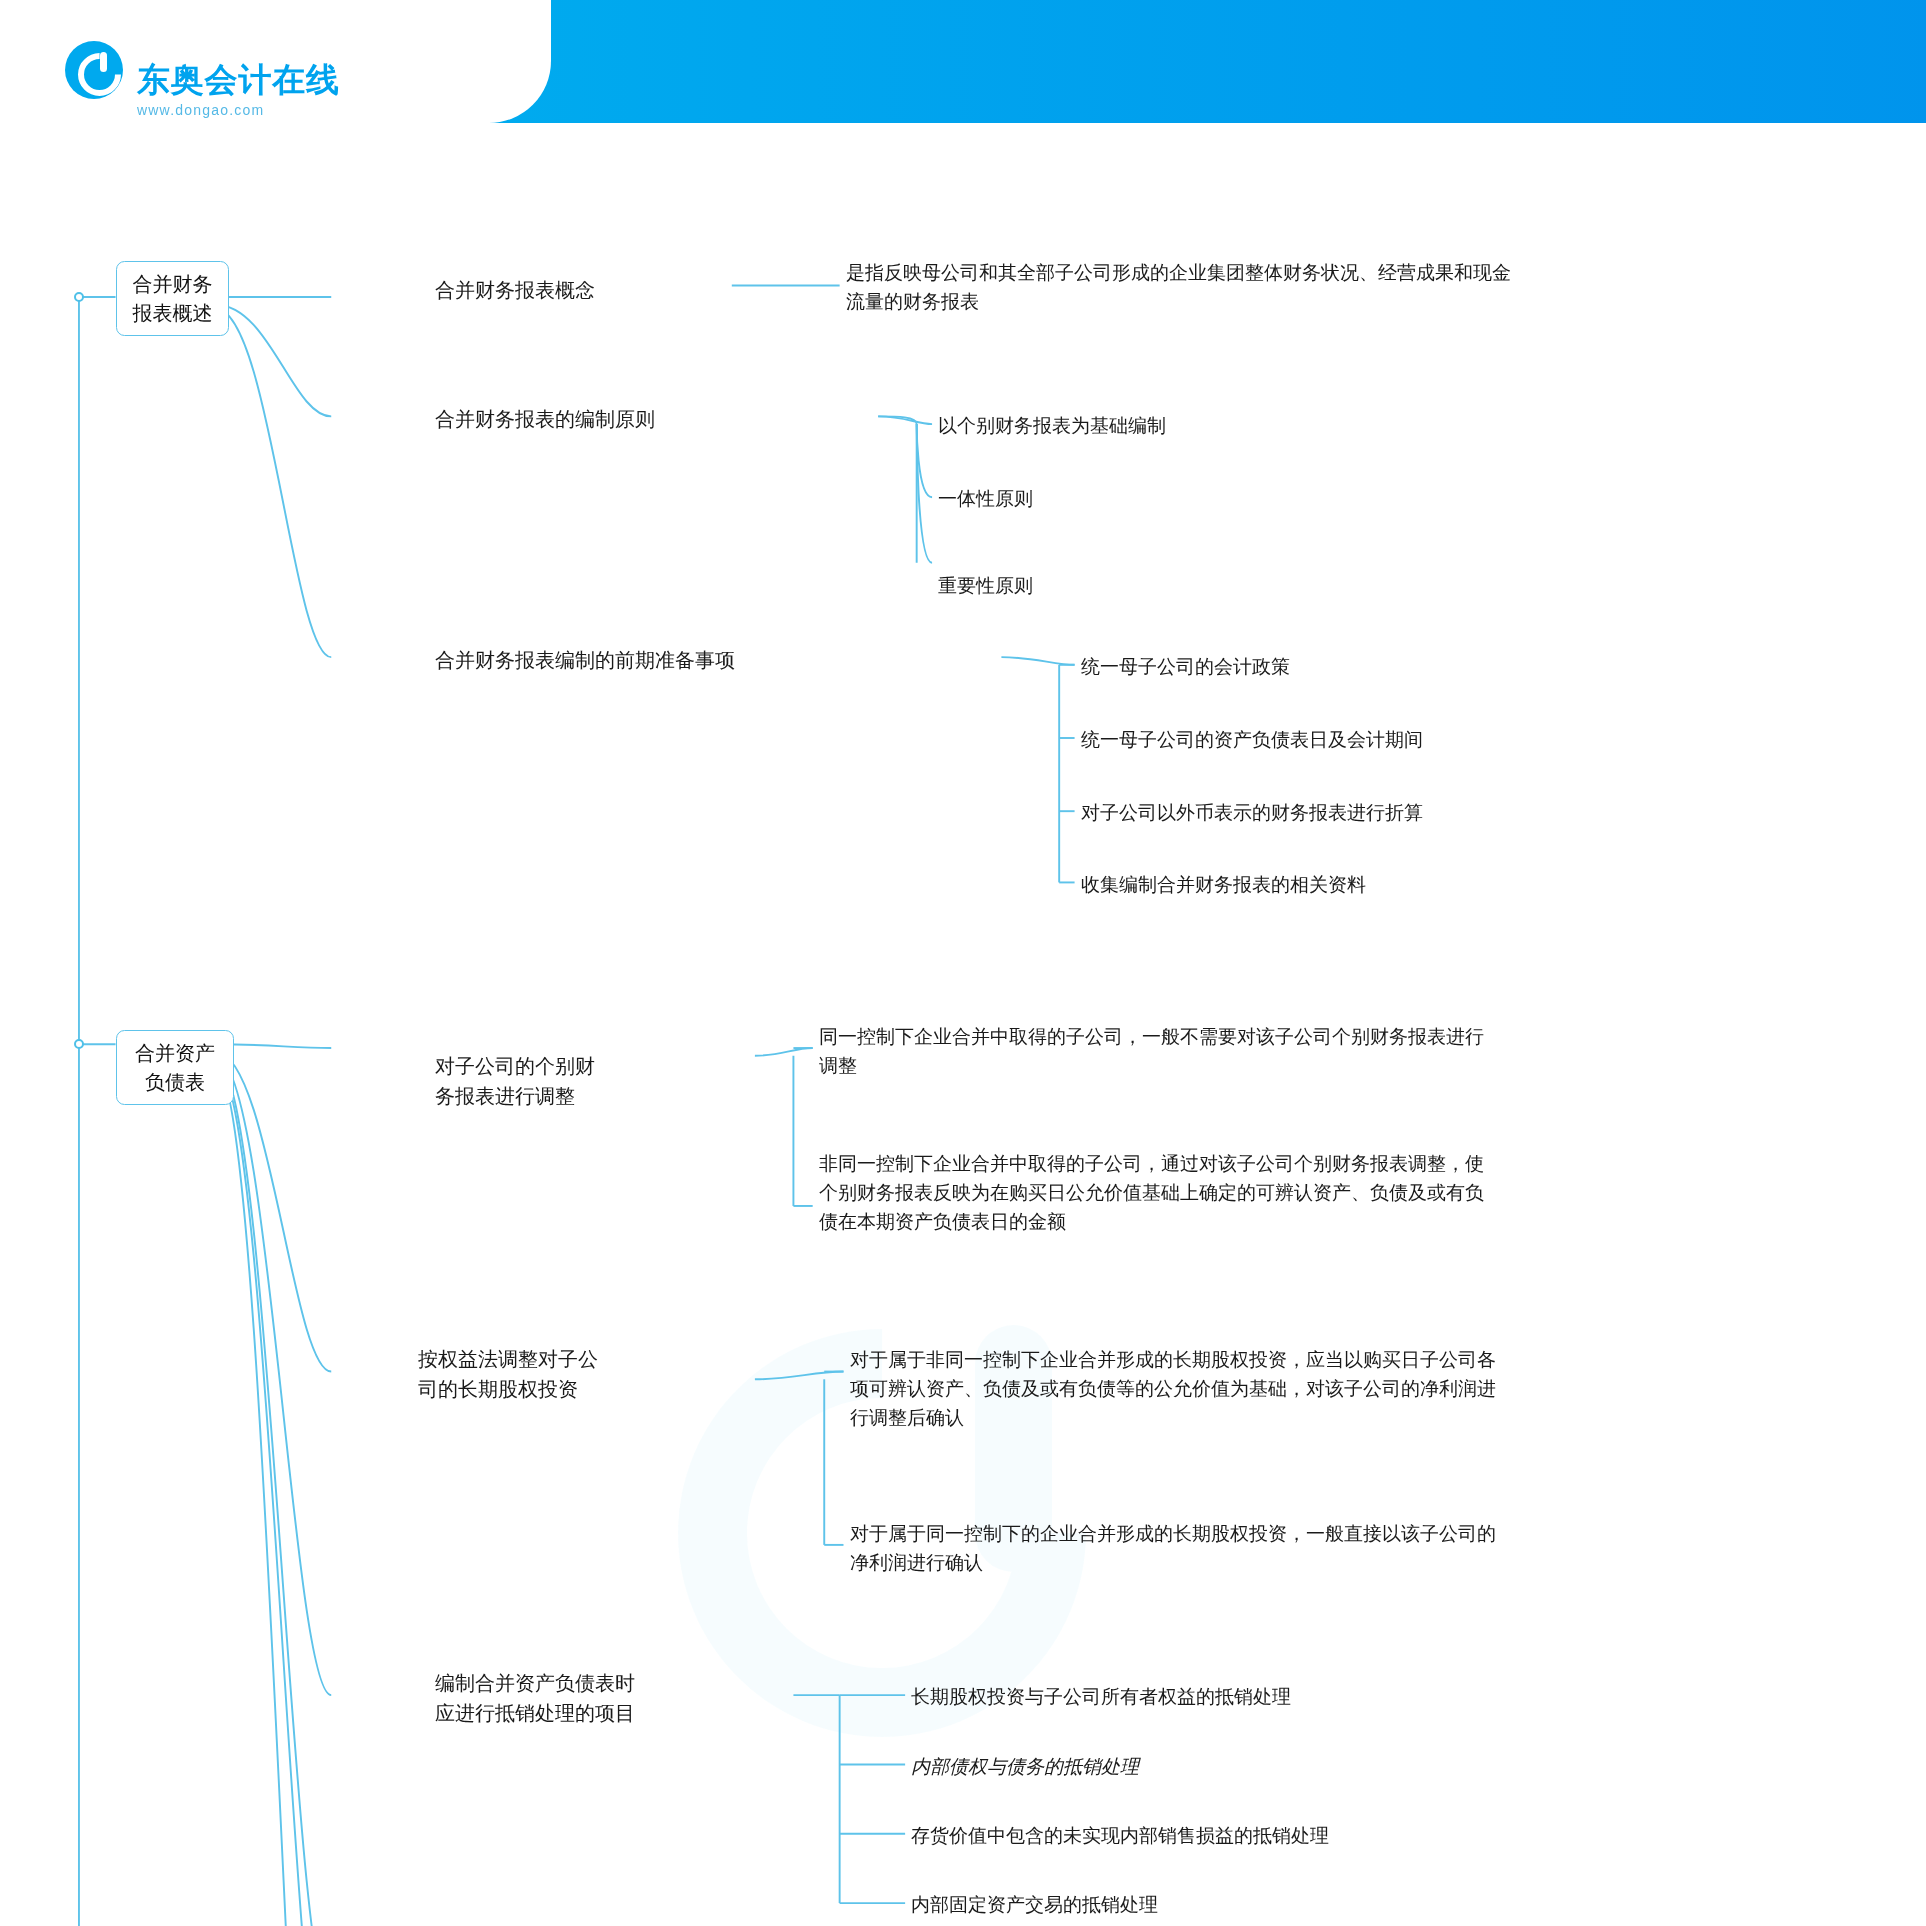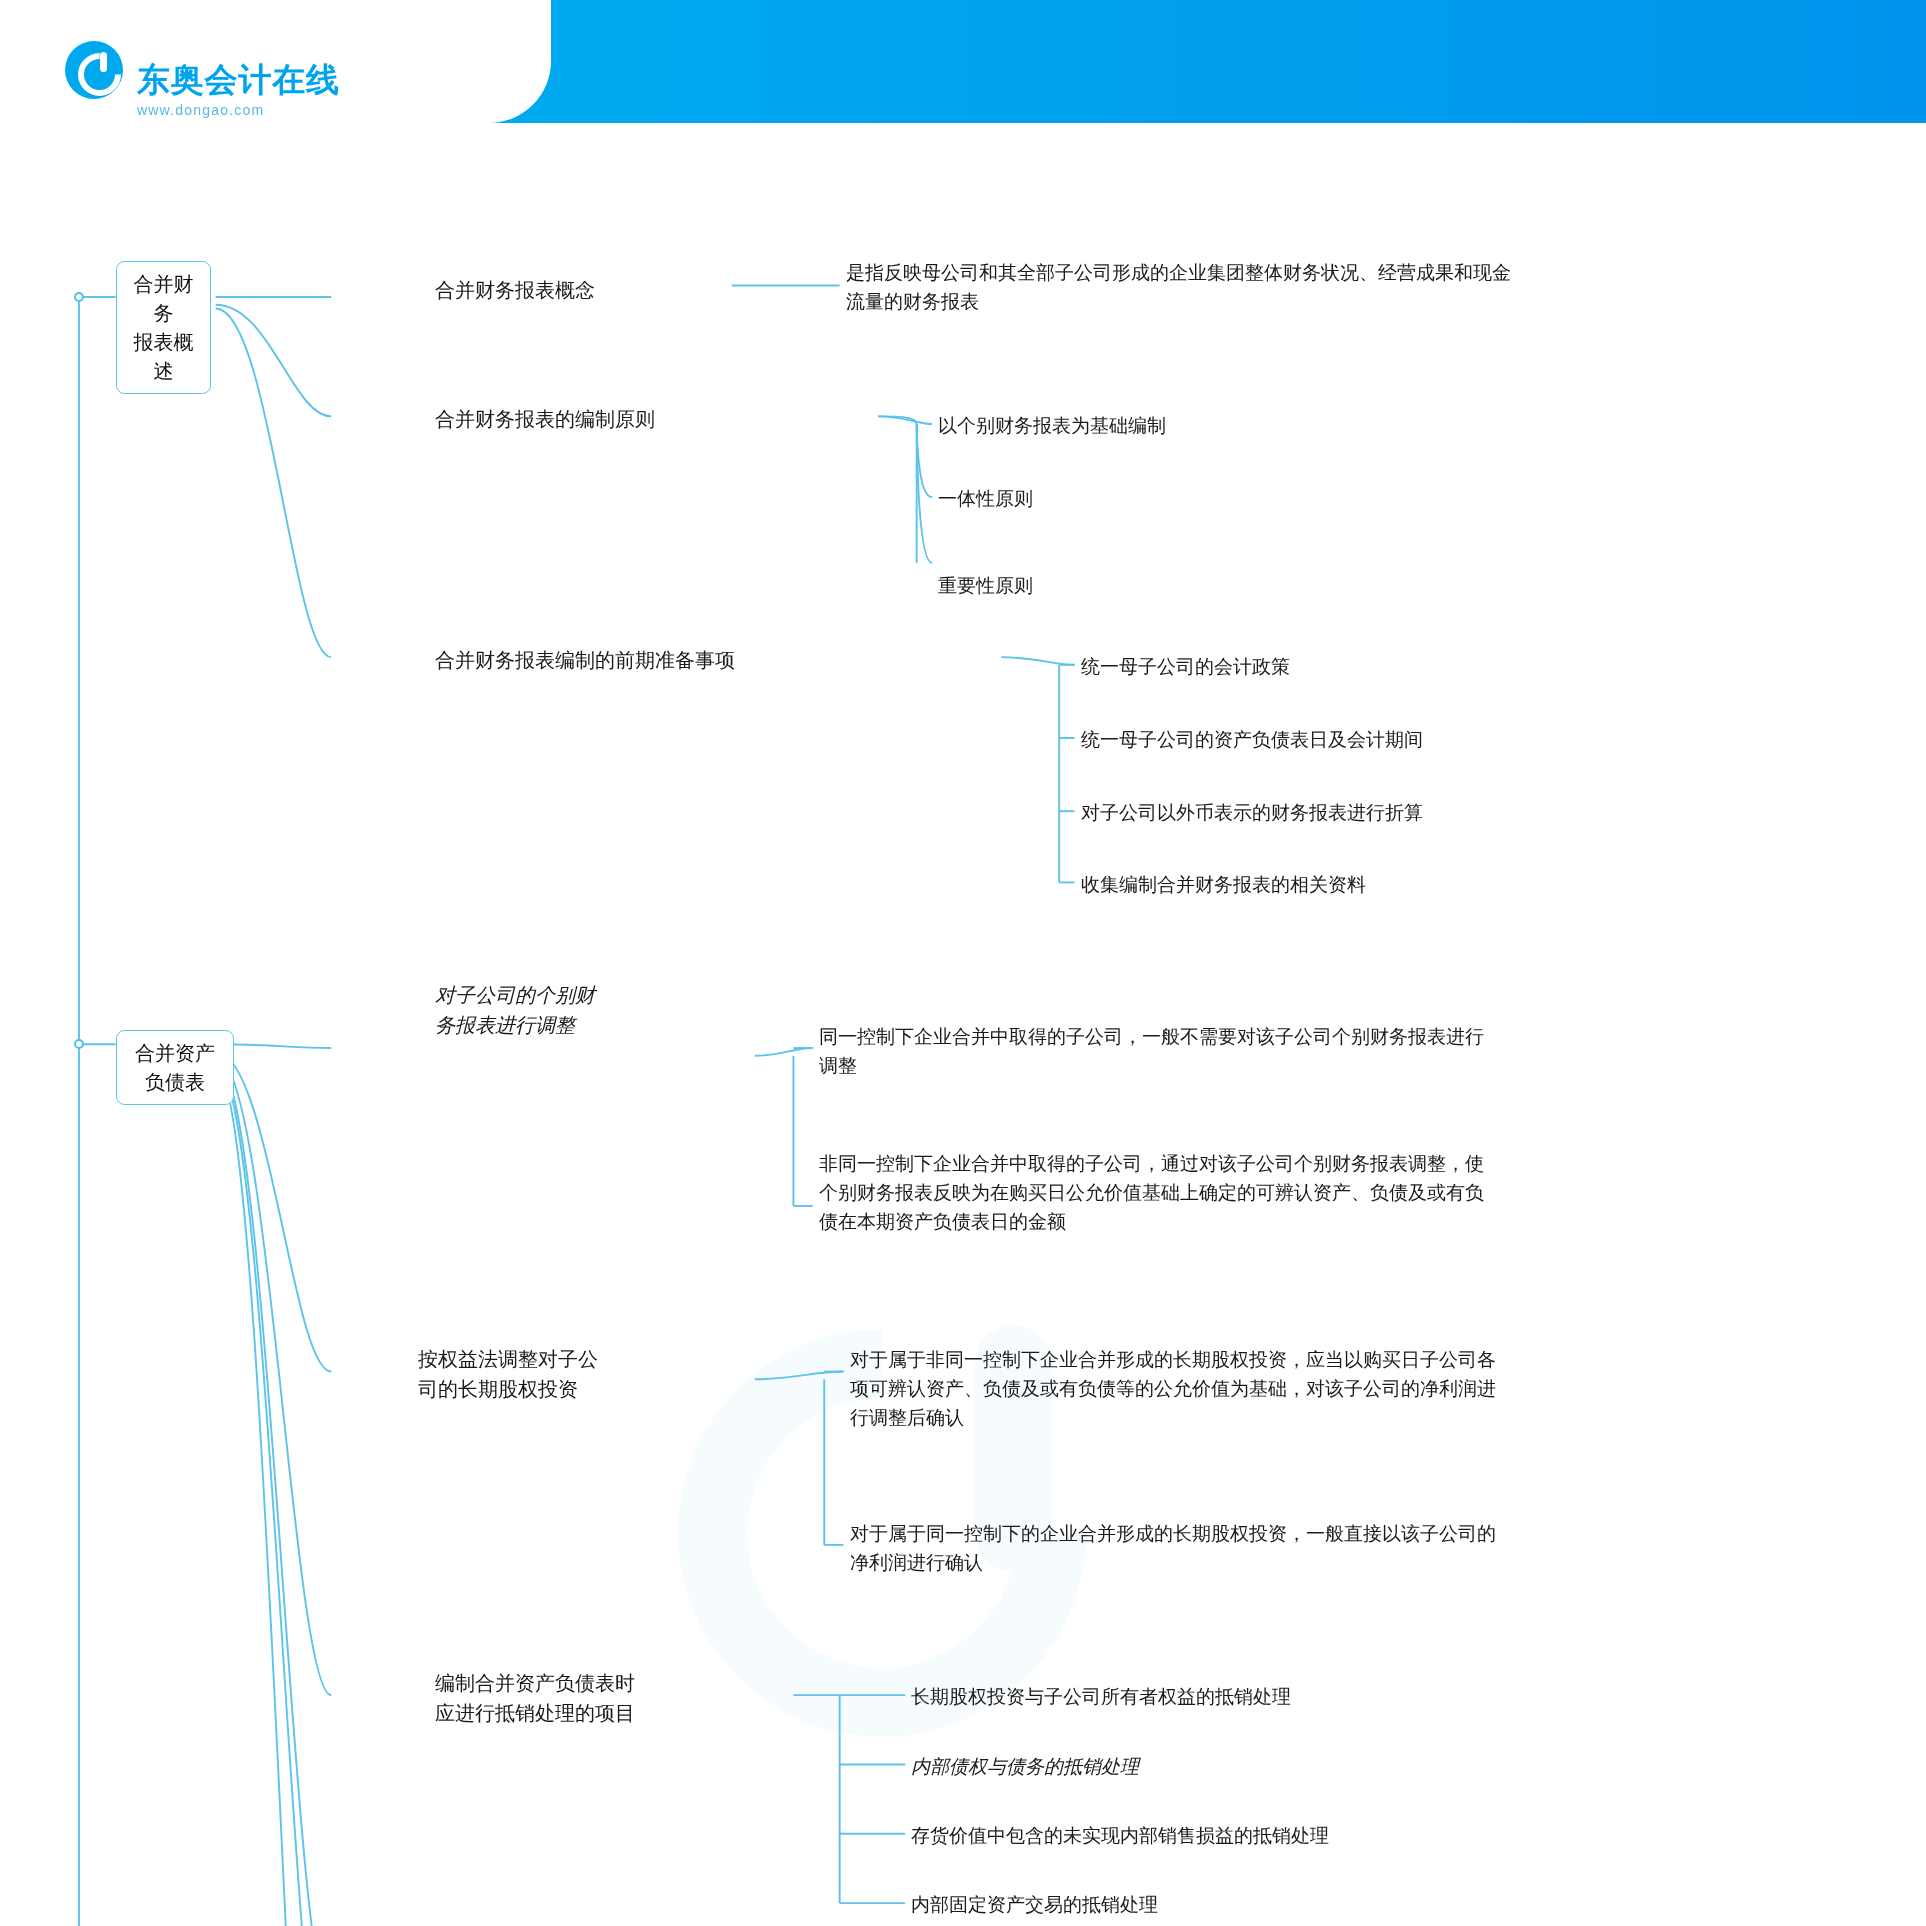--- a/index.html
+++ b/index.html
@@ -253,21 +253,21 @@
     <path d="M 2250 7010 C 2330 7010 2380 6990 2450 6990"></path>
     <path d="M 2400 7010 L 2400 7660"></path>
     <path d="M 2400 6990 L 2450 6990"></path>
     <path d="M 2400 7160 L 2450 7160"></path>
     <path d="M 2400 7330 L 2450 7330"></path>
     <path d="M 2400 7500 L 2450 7500"></path>
     <path d="M 2400 7660 L 2450 7660"></path>
   </svg>
 
   <div class="dot" style="left:74px; top:292px;"></div>
-  <div class="node lvl1" style="left:116px; top:261px; width:95px;">合并财务
+  <div class="node lvl1" style="left:116px; top:261px; width:113px;">合并财务
 报表概述</div>
 
   <div class="node lvl2" style="left:435px; top:275px;">合并财务报表概念</div>
   <div class="node lvl3" style="left:846px; top:259px; width:1117px;">是指反映母公司和其全部子公司形成的企业集团整体财务状况、经营成果和现金
 流量的财务报表</div>
 
   <div class="node lvl2" style="left:435px; top:404px;">合并财务报表的编制原则</div>
   <div class="node lvl3" style="left:938px; top:412px;">以个别财务报表为基础编制</div>
   <div class="node lvl3" style="left:938px; top:485px;">一体性原则</div>
   <div class="node lvl3" style="left:938px; top:572px;">重要性原则</div>
@@ -275,21 +275,21 @@
   <div class="node lvl2" style="left:435px; top:645px;">合并财务报表编制的前期准备事项</div>
   <div class="node lvl3" style="left:1081px; top:653px;">统一母子公司的会计政策</div>
   <div class="node lvl3" style="left:1081px; top:726px;">统一母子公司的资产负债表日及会计期间</div>
   <div class="node lvl3" style="left:1081px; top:799px;">对子公司以外币表示的财务报表进行折算</div>
   <div class="node lvl3" style="left:1081px; top:871px;">收集编制合并财务报表的相关资料</div>
 
   <div class="dot" style="left:74px; top:1039px;"></div>
   <div class="node lvl1" style="left:116px; top:1030px; width:118px;">合并资产
 负债表</div>
 
-  <div class="node lvl2" style="left:435px; top:980px;font-style:italic;">对子公司的个别财
+  <div class="node lvl2" style="left:435px; top:1051px;">对子公司的个别财
 务报表进行调整</div>
   <div class="node lvl3" style="left:819px; top:1023px; width:1156px;">同一控制下企业合并中取得的子公司，一般不需要对该子公司个别财务报表进行
 调整</div>
   <div class="node lvl3" style="left:819px; top:1150px; width:1156px;">非同一控制下企业合并中取得的子公司，通过对该子公司个别财务报表调整，使
 个别财务报表反映为在购买日公允价值基础上确定的可辨认资产、负债及或有负
 债在本期资产负债表日的金额</div>
 
   <div class="node lvl2" style="left:418px; top:1344px;">按权益法调整对子公
 司的长期股权投资</div>
   <div class="node lvl3" style="left:850px; top:1346px; width:1136px;">对于属于非同一控制下企业合并形成的长期股权投资，应当以购买日子公司各

